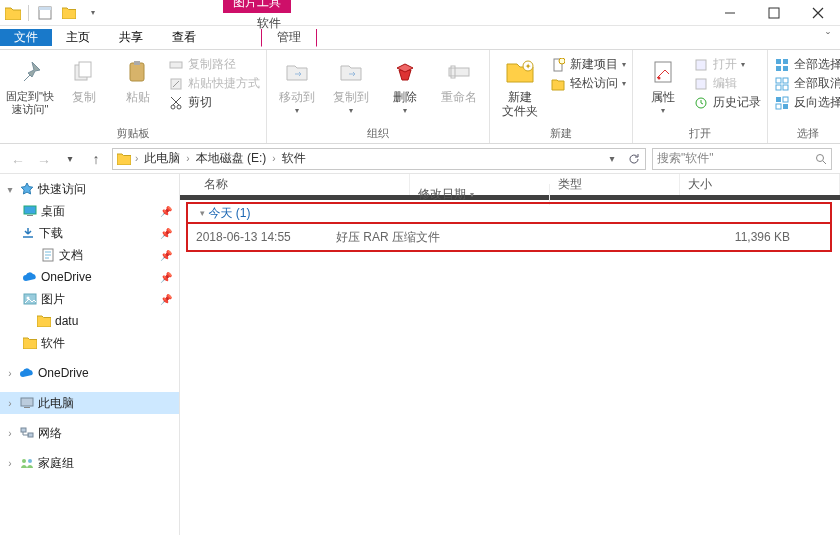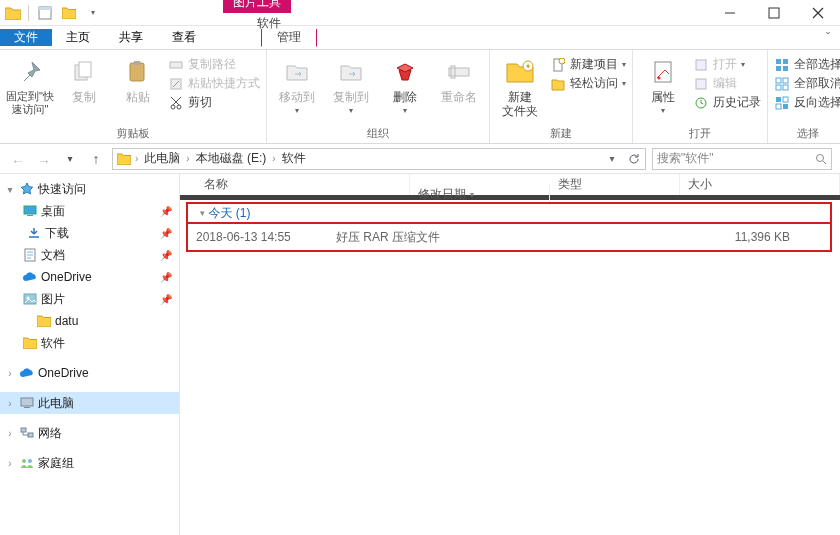--- a/index.html
+++ b/index.html
@@ -425,30 +425,30 @@
     <div class="tree-row" style="padding-left:22px">
         <span class="tree-ico">
           <svg width="14" height="12">
             <rect x="1" y="1" width="12" height="8" fill="#3da6e0" stroke="#2a7"></rect>
             <rect x="4" y="10" width="6" height="1" fill="#888"></rect>
           </svg>
         </span>
         <span>桌面</span>
         <span class="pin">📌</span>
       </div>
-    <div class="tree-row" style="padding-left:26px">
+    <div class="tree-row" style="padding-left:20px">
         <span class="tree-ico">
           <svg width="14" height="14" viewBox="0 0 14 14">
             <path d="M7 2v6m0 0L4 5m3 3l3-3M2 11h10" stroke="#2a7bbd" fill="none" stroke-width="1.5"></path>
           </svg>
         </span>
         <span>下载</span>
         <span class="pin">📌</span>
       </div>
-    <div class="tree-row" style="padding-left:22px">
+    <div class="tree-row" style="padding-left:40px">
         <span class="tree-ico">
           <svg width="12" height="14">
             <rect x="1" y="1" width="10" height="12" fill="#fff" stroke="#888"></rect>
             <path d="M3 4h6M3 7h6M3 10h4" stroke="#7bd"></path>
           </svg>
         </span>
         <span>文档</span>
         <span class="pin">📌</span>
       </div>
     <div class="tree-row" style="padding-left:22px">

